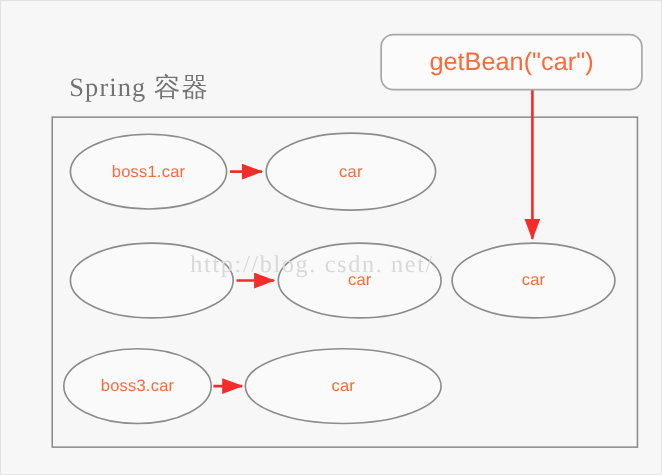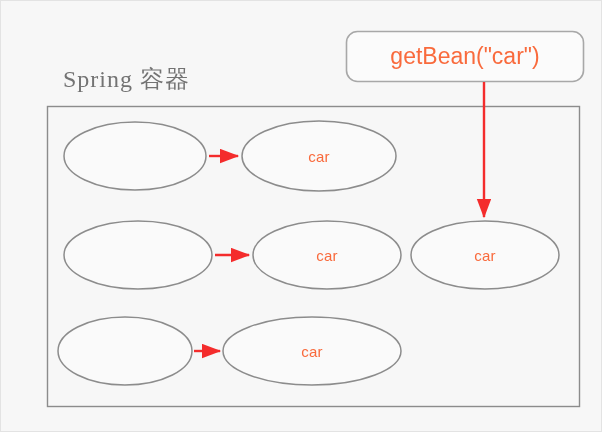--- a/index.html
+++ b/index.html
@@ -92,25 +92,28 @@
 
     <ellipse cx="484" cy="254" rx="74" ry="34" fill="#fafafa" stroke="#8c8c8c" stroke-width="1.5"></ellipse>
 
     <ellipse cx="124" cy="350" rx="67" ry="34" fill="#fafafa" stroke="#8c8c8c" stroke-width="1.5"></ellipse>
     <ellipse cx="311" cy="350" rx="89" ry="34" fill="#fafafa" stroke="#8c8c8c" stroke-width="1.5"></ellipse>
     <line x1="193" y1="350" x2="219" y2="350" stroke="#f42c2c" stroke-width="2.4" marker-end="url(#arrowRed)"></line>
 
     <line x1="483" y1="81" x2="483" y2="216" stroke="#f42c2c" stroke-width="2.4" marker-end="url(#arrowRed)"></line>
   </svg>
 
+  <div class="watermark">http://blog. csdn. net/</div>
 
   <div class="title-text">Spring 容器</div>
 
   <div class="callout-label">getBean("car")</div>
 
+  <div class="node-label" style="left:134px; top:155px;">boss1.car</div>
   <div class="node-label" style="left:318px; top:155px;">car</div>
 
   <div class="node-label" style="left:326px; top:254px;">car</div>
   <div class="node-label" style="left:484px; top:254px;">car</div>
 
+  <div class="node-label" style="left:124px; top:350px;">boss3.car</div>
   <div class="node-label" style="left:311px; top:350px;">car</div>
 
 </div>
 
 </body></html>

